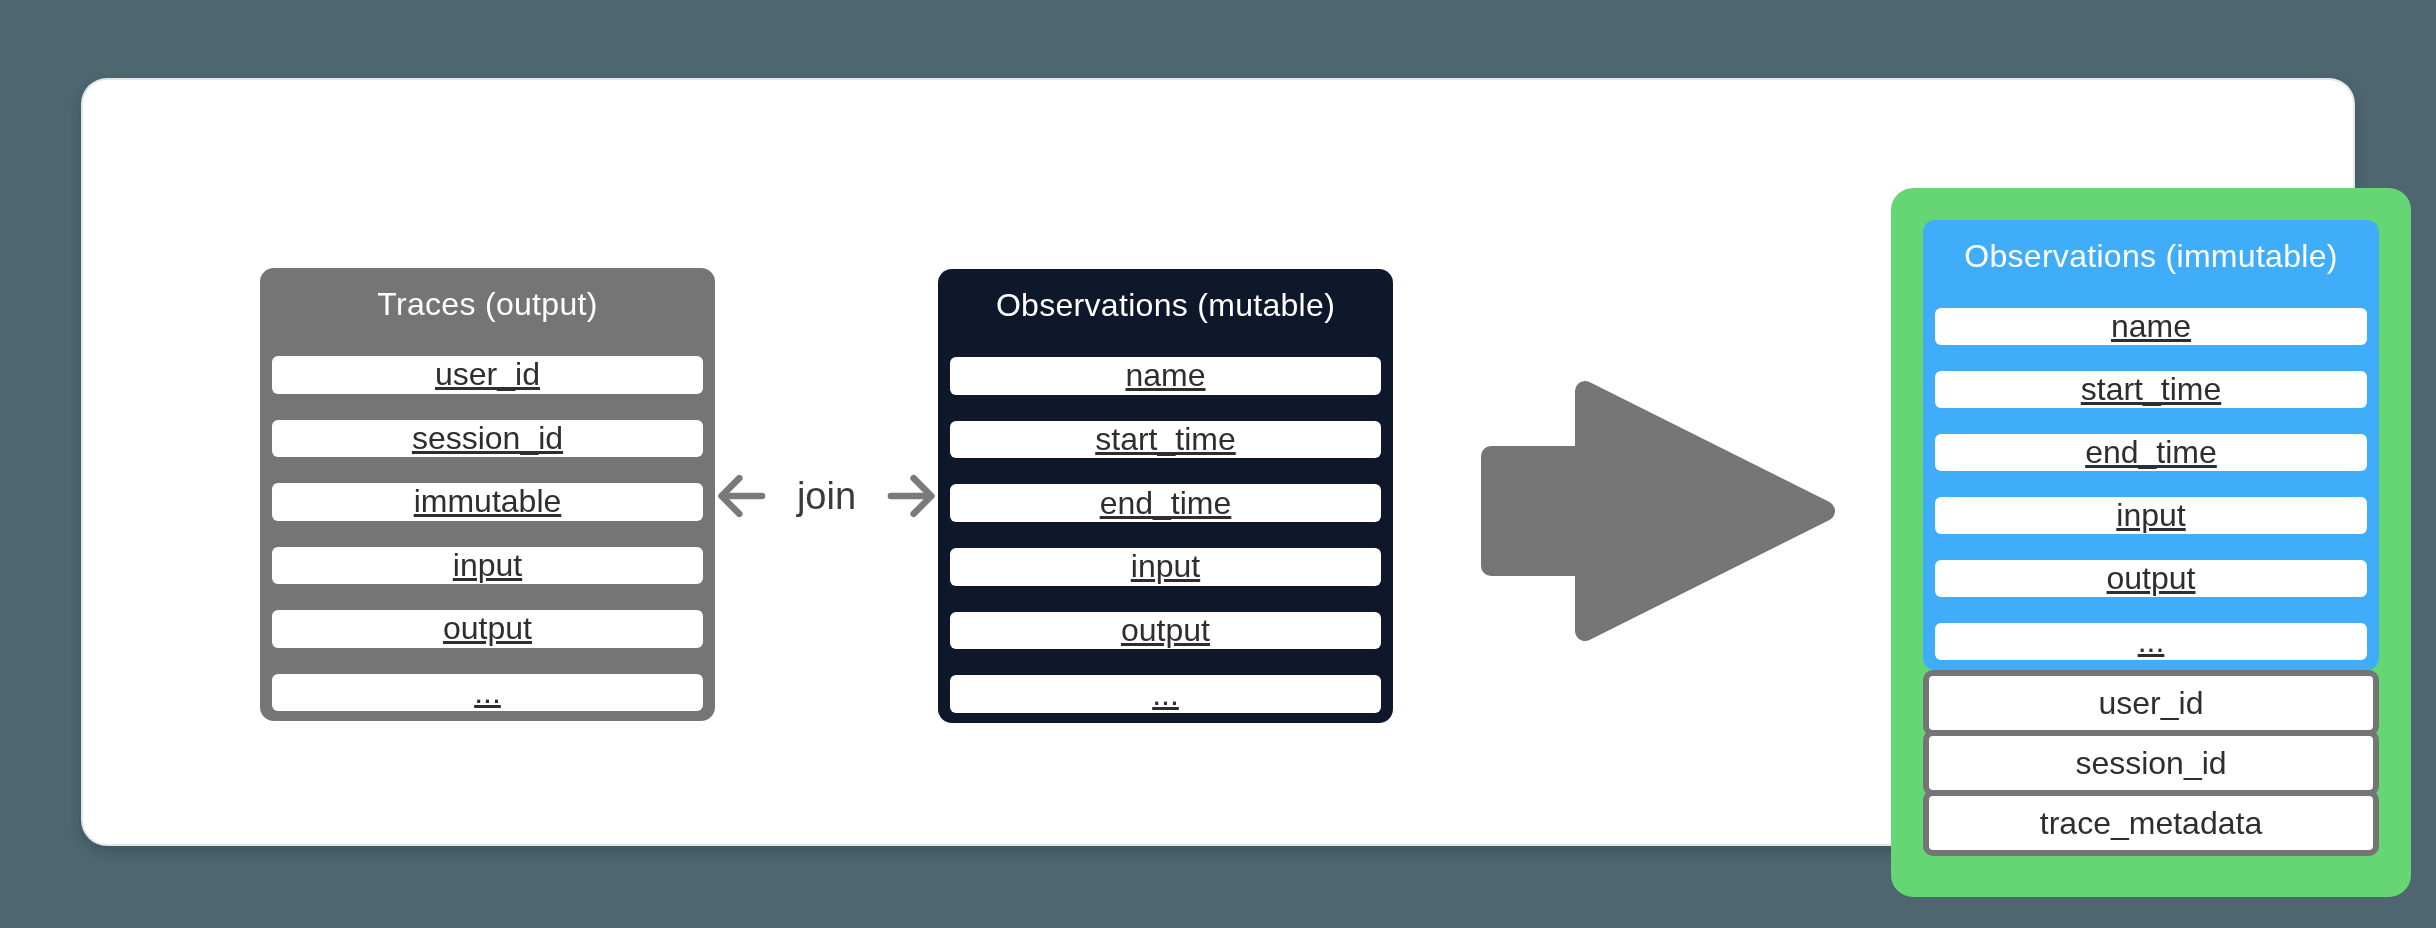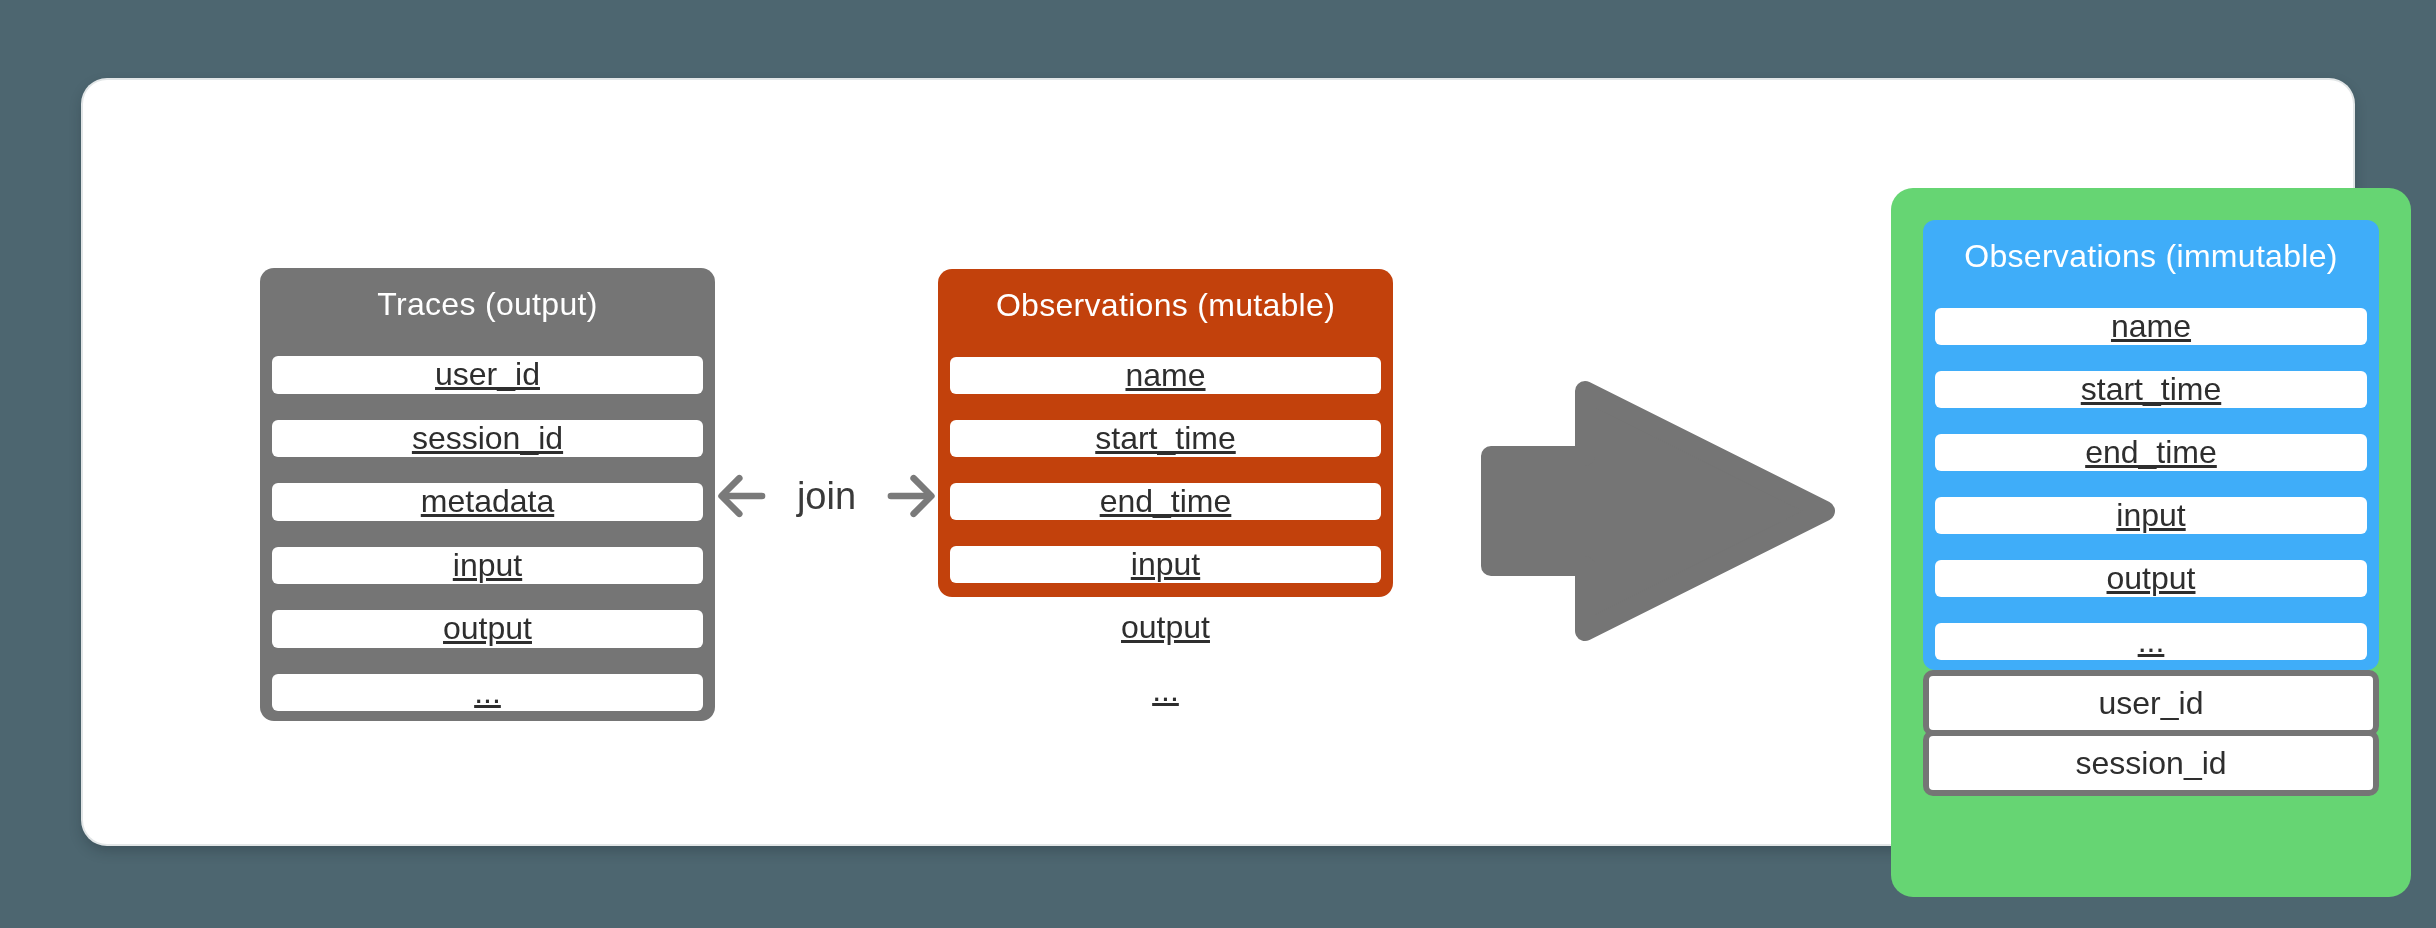--- a/index.html
+++ b/index.html
@@ -56,22 +56,22 @@
     text-decoration:underline;
   }
 
   .tbl-traces{
     left:177px; top:188px;
     width:455px; height:453px;
     background:#757575;
   }
   .tbl-obs-mutable{
     left:855px; top:189px;
-    width:455px; height:328px;
-    background:#c2410c;
+    width:455px; height:454px;
+    background:#0f172a;
   }
 
   
   .join-group{
     position:absolute;
     left:632px; top:384px;
     width:223px; height:64px;
     display:flex;
     align-items:center;
     justify-content:center;
@@ -131,21 +131,21 @@
 <body>
 
 <div class="stage">
 
   <div class="card">
 
     <div class="tbl tbl-traces">
       <div class="tbl-header">Traces (output)</div>
       <div class="tbl-row">user_id</div>
       <div class="tbl-row">session_id</div>
-      <div class="tbl-row">metadata</div>
+      <div class="tbl-row">immutable</div>
       <div class="tbl-row">input</div>
       <div class="tbl-row">output</div>
       <div class="tbl-row">...</div>
     </div>
 
     <div class="join-group">
       <svg class="join-arrow" width="64" height="64" viewBox="0 0 64 64">
         <g stroke="#7A7A7A" stroke-width="8" stroke-linecap="round" stroke-linejoin="round" fill="none">
           <line x1="58" y1="32" x2="10" y2="32"></line>
           <polyline points="30,10 8,32 30,54"></polyline>
@@ -180,17 +180,18 @@
         <div class="tbl-row">name</div>
         <div class="tbl-row">start_time</div>
         <div class="tbl-row">end_time</div>
         <div class="tbl-row">input</div>
         <div class="tbl-row">output</div>
         <div class="tbl-row">...</div>
       </div>
       <div class="merged-rows">
         <div class="merged-row">user_id</div>
         <div class="merged-row">session_id</div>
+        <div class="merged-row">trace_metadata</div>
       </div>
     </div>
 
   </div>
 </div>
 
 </body></html>

